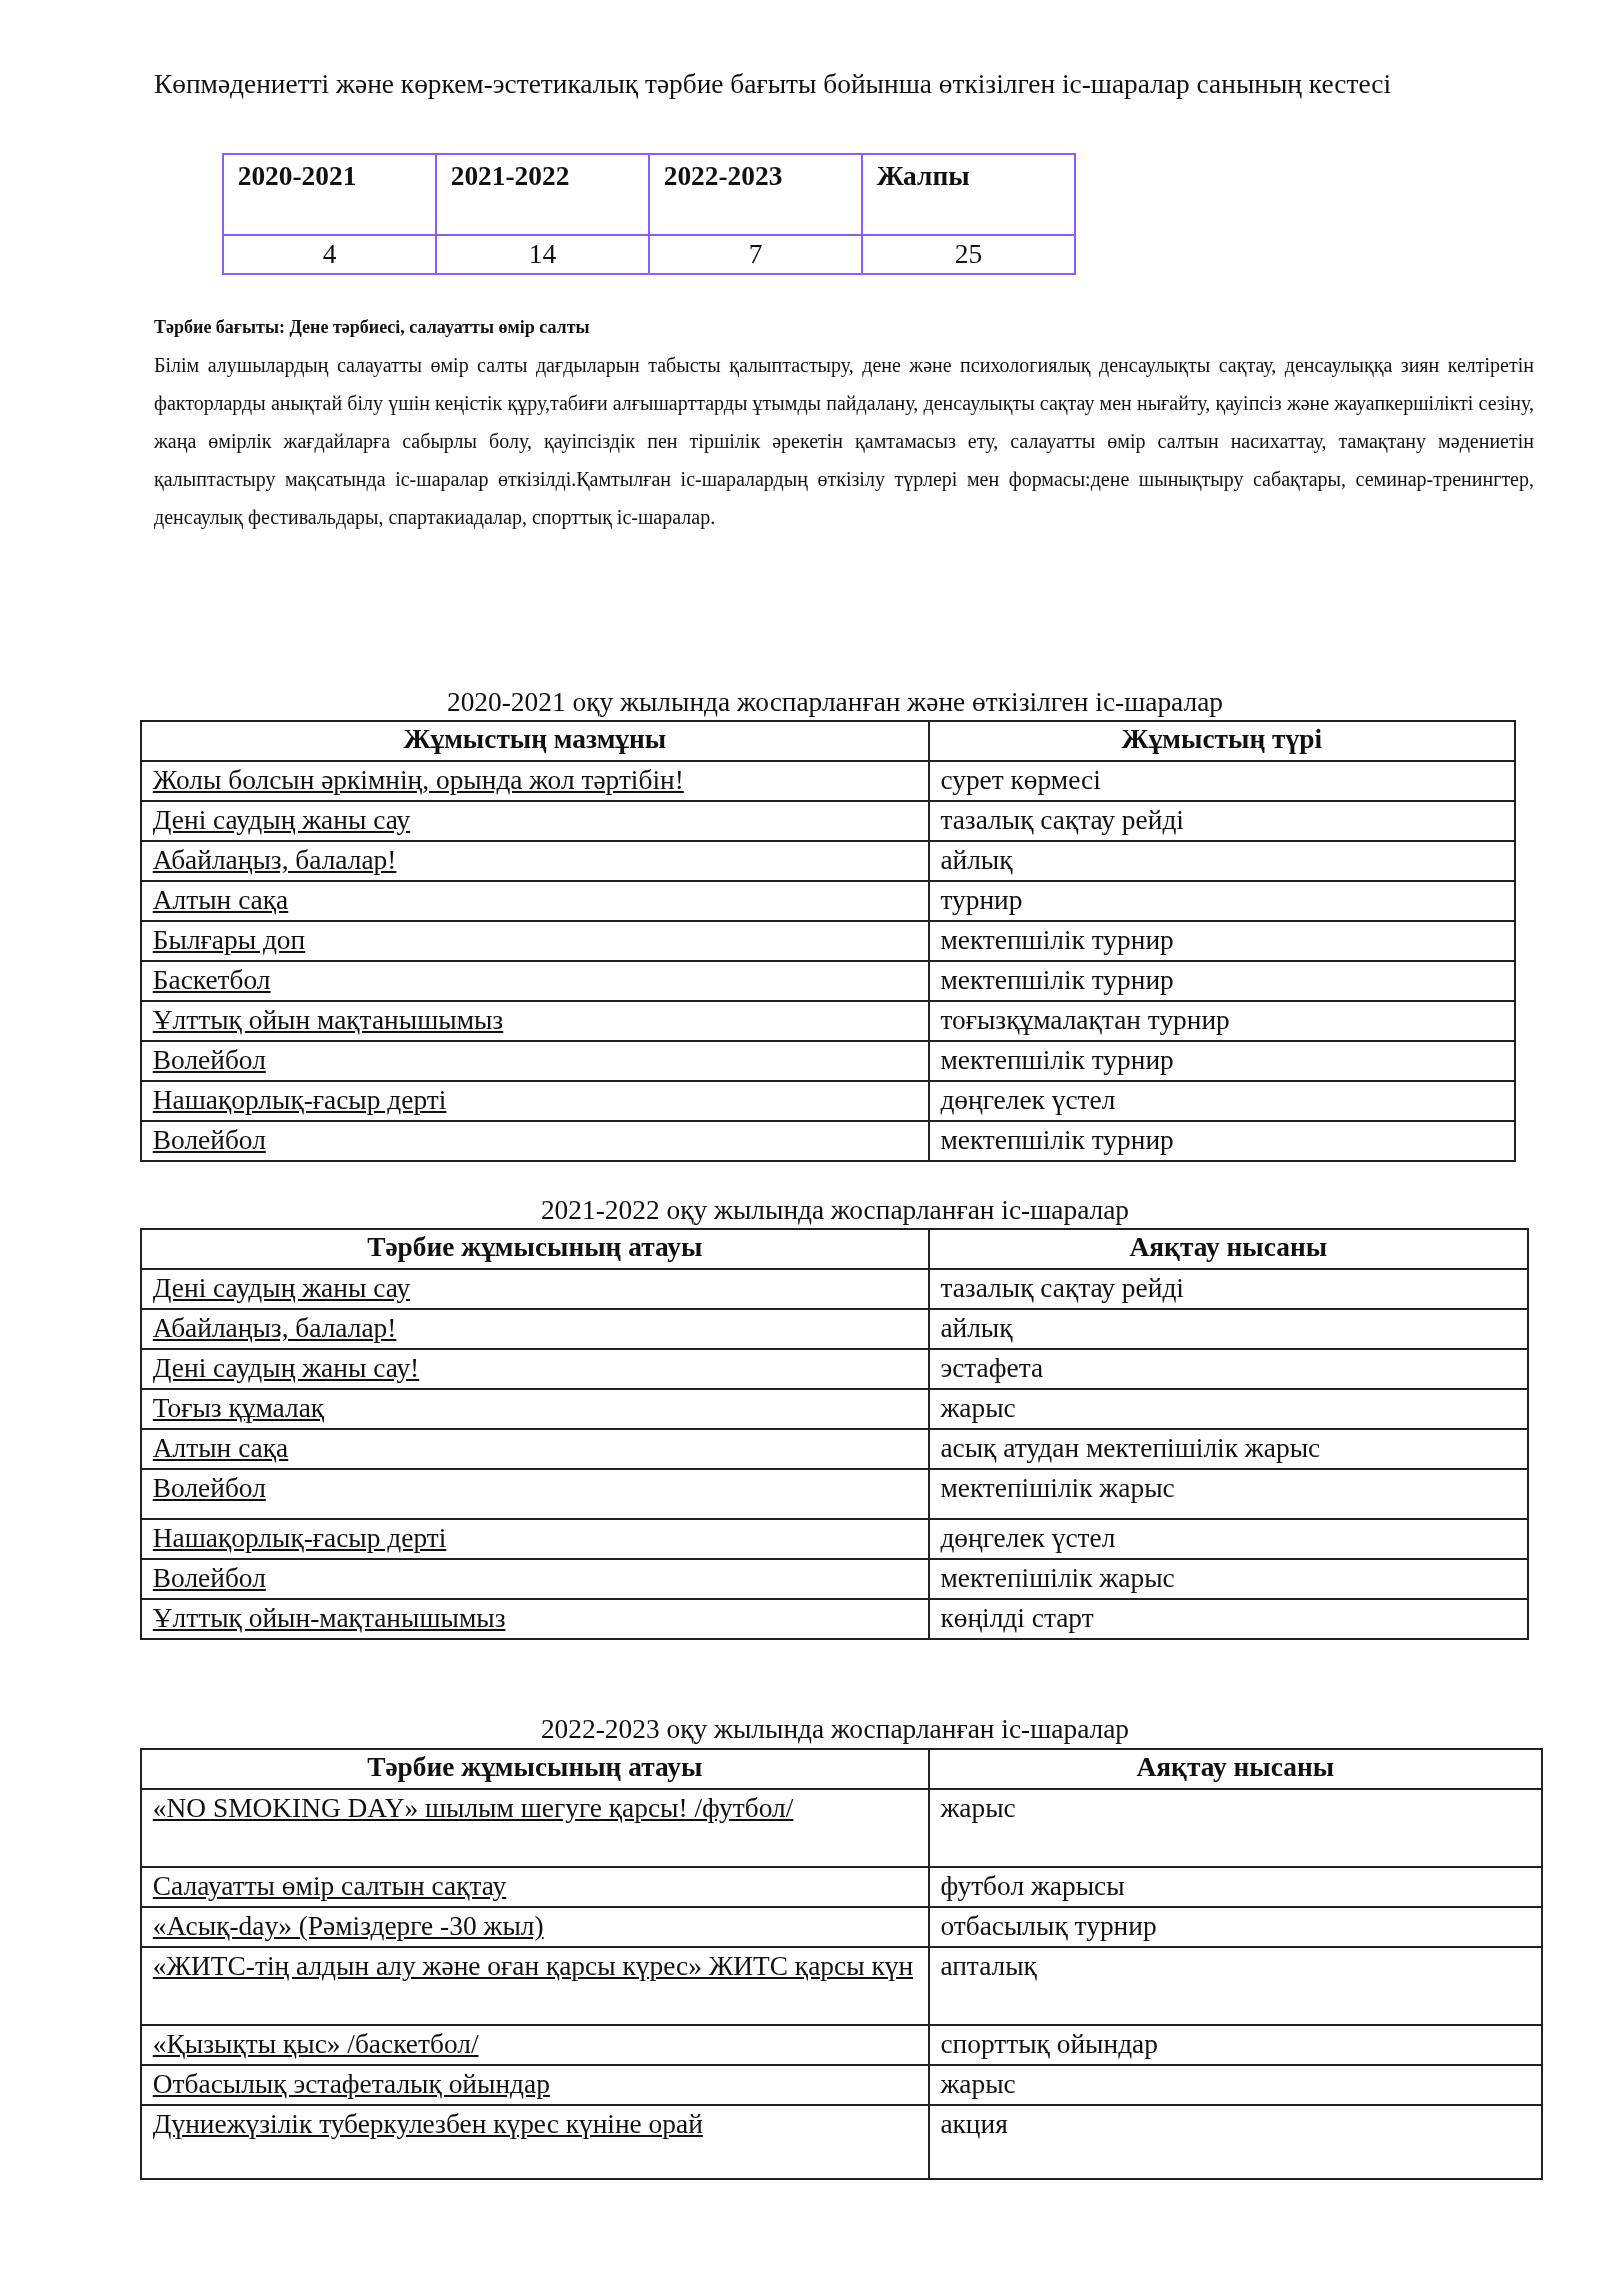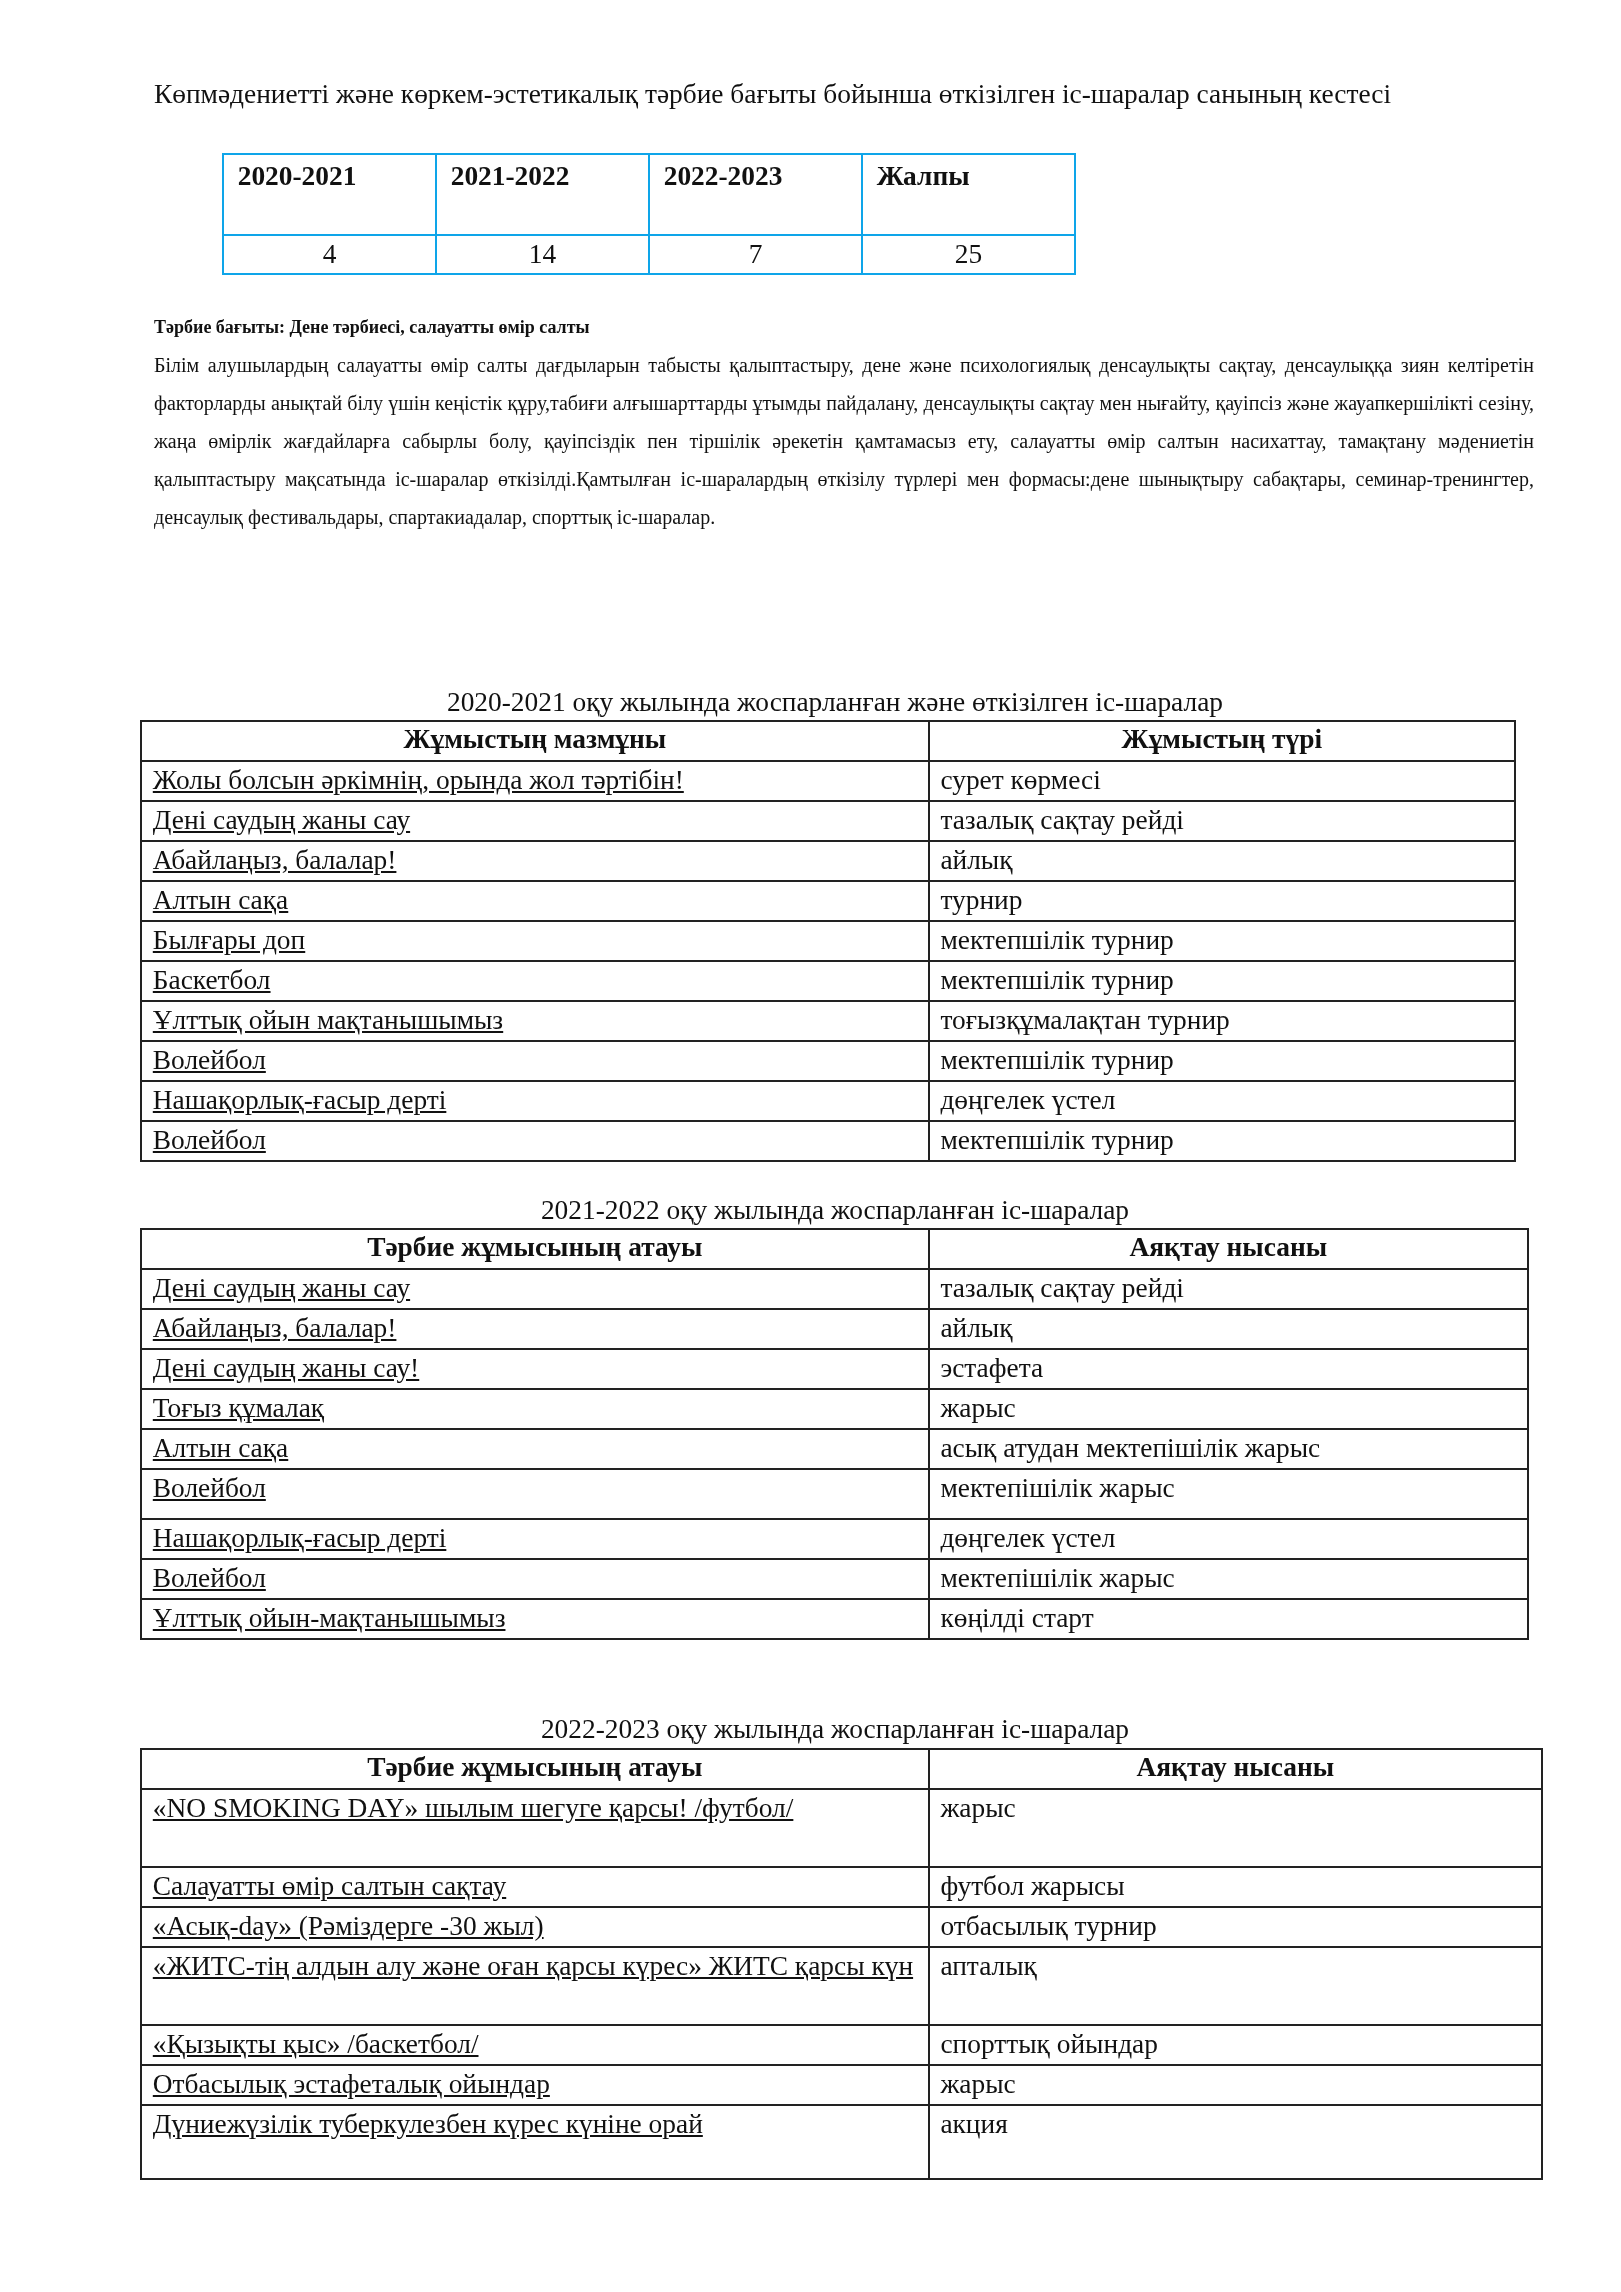--- a/index.html
+++ b/index.html
@@ -4,30 +4,30 @@
 <style>
   html, body { margin: 0; padding: 0; background: #ffffff; }
   body {
     width: 1621px; height: 2293px; position: relative; overflow: hidden;
     font-family: "Liberation Serif", "DejaVu Serif", serif;
     color: #111111;
   }
   .page { position: absolute; left: 0; top: 0; width: 1621px; height: 2293px; }
   .block { position: absolute; left: 154px; width: 1380px; }
   .intro {
-    top: 74px; font-size: 27.4px; line-height: 40px;
+    top: 64px; font-size: 27.4px; line-height: 40px;
   }
   
   table { border-collapse: collapse; }
   .summary {
     position: absolute; left: 222px; top: 153px; width: 854px;
     font-size: 27.4px;
   }
   .summary td, .summary th {
-    border: 2px solid #0ea5e9; width: 25%; padding: 0 9.8px 0 13.7px;
+    border: 2px solid #8b5cf6; width: 25%; padding: 0 9.8px 0 13.7px;
   }
   .summary th { height: 73px; text-align: left; vertical-align: top; font-weight: bold; padding-top: 5.9px; }
   .summary td { height: 37px; text-align: center; vertical-align: middle; padding: 0; }
   .heading {
     top: 309px; font-size: 18px; line-height: 37px; font-weight: bold;
   }
   .para {
     top: 346px; font-size: 20px; line-height: 38px; text-align: justify;
     text-align-last: left;
   }

